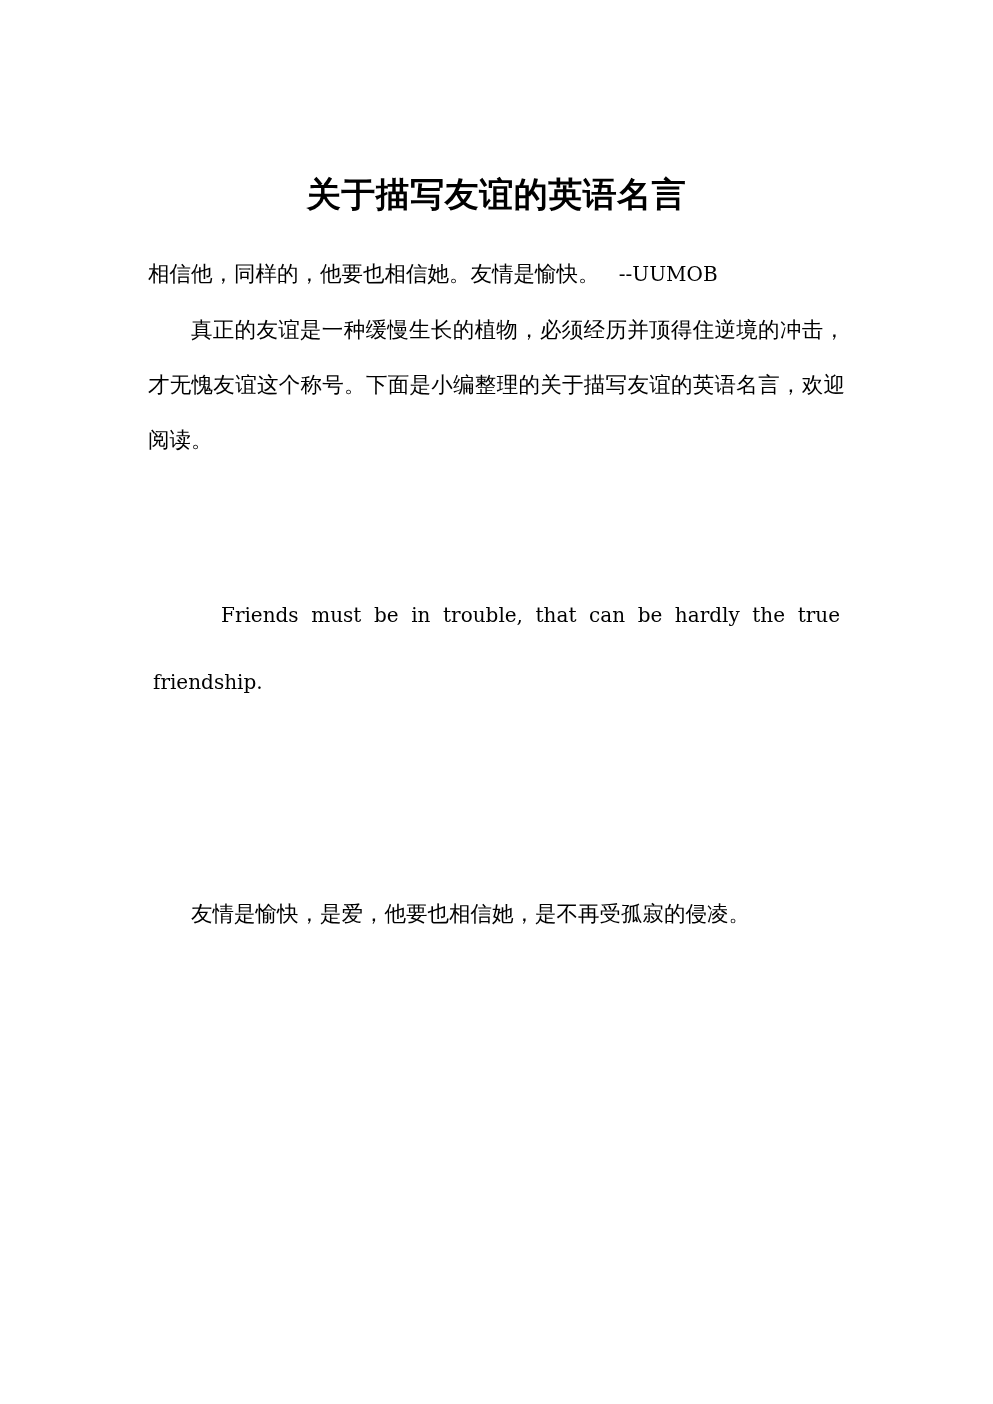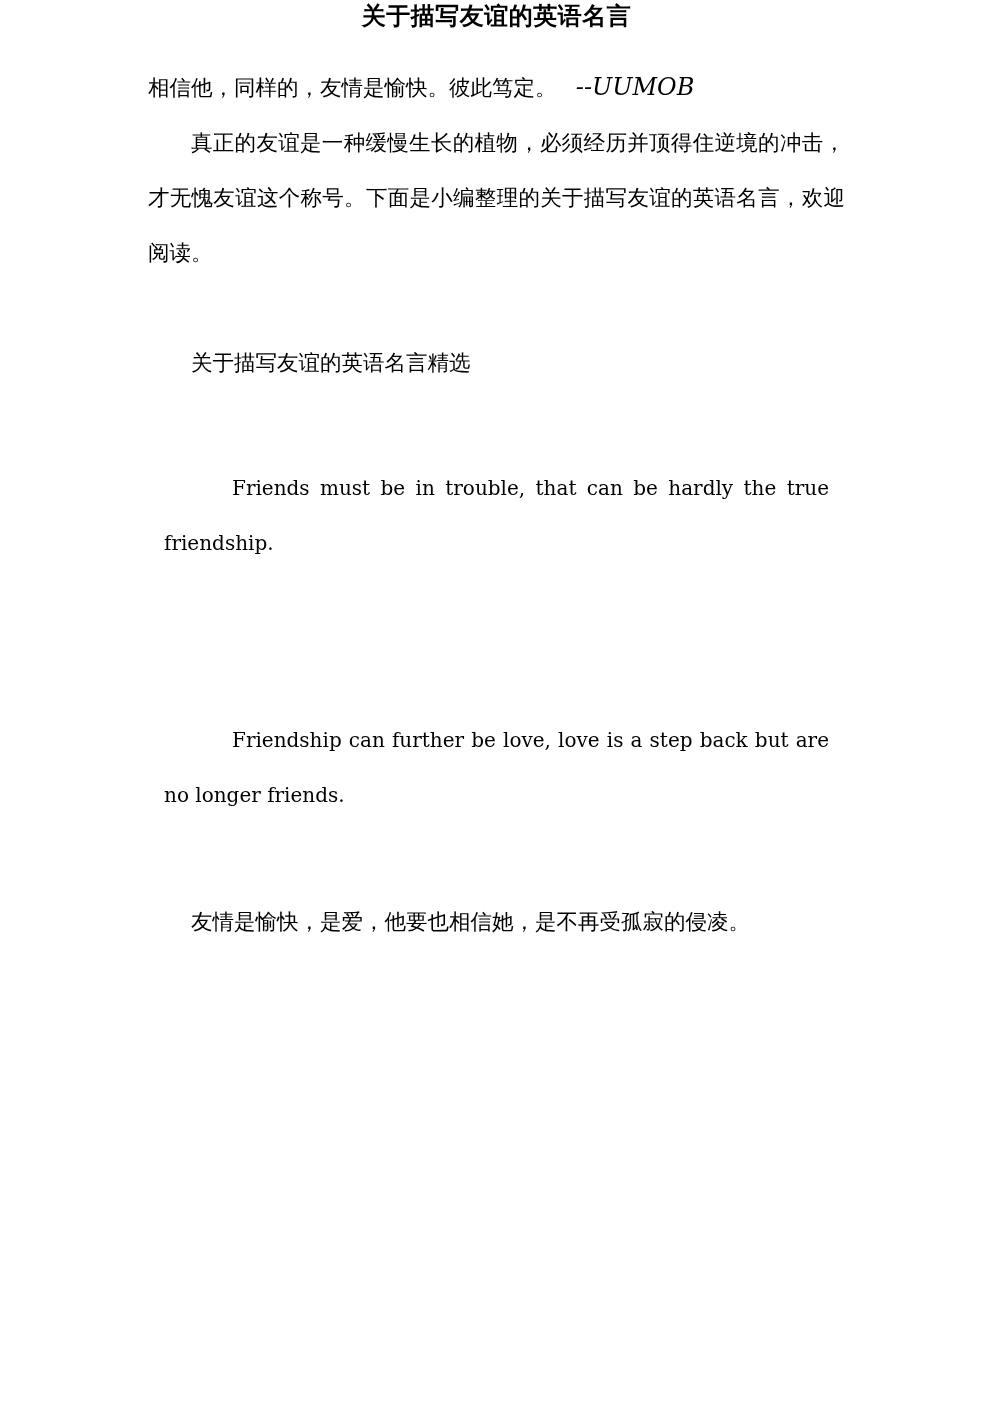--- a/index.html
+++ b/index.html
@@ -21,45 +21,46 @@
   .content {
     position: absolute;
     left: 148px;
     top: 0;
     width: 697px;
   }
 
   .doc-title {
     font-family: "DejaVu Sans", sans-serif;
     font-weight: bold;
-    font-size: 24px;
+    font-size: 34px;
     line-height: 1.35;
     text-align: center;
     color: #000000;
     margin: 0;
+    padding-top: 172px;
     letter-spacing: 0.5px;
   }
 
   .para {
     font-family: "DejaVu Sans", sans-serif;
     font-size: 21.5px;
     line-height: 55px;
     color: #000000;
     margin: 0;
     text-align: justify;
     text-justify: inter-ideograph;
     word-spacing: 0;
   }
 
   .para-en {
     font-family: "DejaVu Serif", serif;
     font-size: 20px;
-    line-height: 55px;
+    line-height: 67px;
     color: #000000;
-    margin: 16px;
+    margin: 5px;
     text-align: justify;
   }
 
   .indent {
     text-indent: 2em;
   }
 
   .indent-en {
     text-indent: 3.4em;
   }
@@ -67,59 +68,56 @@
   .lead-gap {
     margin-top: 28px;
   }
 
   .blank-line {
     height: 55px;
   }
 
   .inline-serif {
     font-family: "DejaVu Serif", serif;
-    font-size: 24px;
-    font-style: italic;
+    font-size: 20px;
   }
 
   .wide-space {
     display: inline-block;
     width: 0.9em;
   }
 </style>
 </head>
 <body>
 
 <div class="page">
 
   <div class="content">
 
     <h1 class="doc-title">关于描写友谊的英语名言</h1>
 
     <p class="para lead-gap">
-      <span>相信他，同样的，友情是愉快。彼此笃定。</span><span class="wide-space"></span><span class="inline-serif">--UUMOB</span>
+      <span>相信他，同样的，他要也相信她。友情是愉快。</span><span class="wide-space"></span><span class="inline-serif">--UUMOB</span>
     </p>
 
     <p class="para indent">真正的友谊是一种缓慢生长的植物，必须经历并顶得住逆境的冲击，才无愧友谊这个称号。下面是小编整理的关于描写友谊的英语名言，欢迎阅读。</p>
 
     <div class="blank-line"></div>
 
-    <p class="para indent">关于描写友谊的英语名言精选</p>
 
 
     <div class="blank-line"></div>
 
     <p class="para-en indent-en">Friends must be in trouble, that can be hardly the true friendship.</p>
 
     <div class="blank-line"></div>
 
 
     <div class="blank-line"></div>
 
-    <p class="para-en indent-en">Friendship can further be love, love is a step back but are no longer friends.</p>
 
     <div class="blank-line"></div>
 
     <p class="para indent">友情是愉快，是爱，他要也相信她，是不再受孤寂的侵凌。</p>
 
     <div class="blank-line"></div>
 
 
   </div>
 

